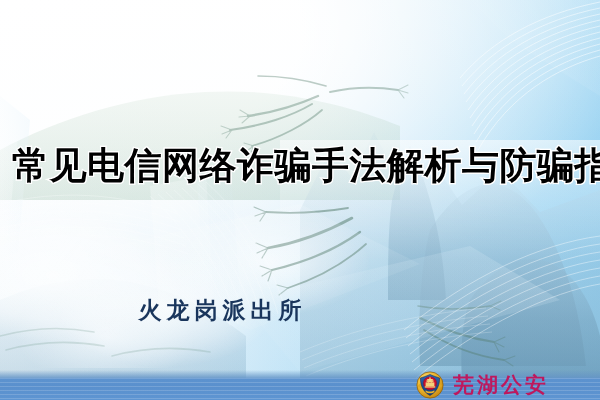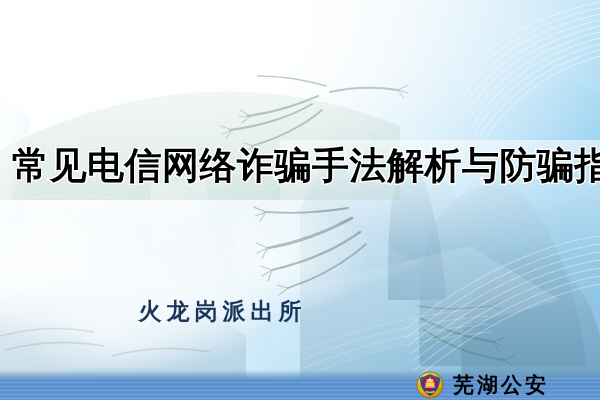--- a/index.html
+++ b/index.html
@@ -97,21 +97,21 @@
        1px 1px 0 #fff, -1px -1px 0 #fff, 1px -1px 0 #fff, -1px 1px 0 #fff;
   }
 
   
   .subtitle {
     position: absolute;
     left: 0;
     top: 296px;
     width: 440px;
     text-align: center;
-    font-family: Liberation Sans, sans-serif;
+    font-family: Liberation Serif, serif;
     font-size: 23px;
     line-height: 30px;
     font-weight: 600;
     color: #19355c;
     letter-spacing: 5px;
     text-indent: 5px;
     white-space: nowrap;
   }
 
   
@@ -128,21 +128,21 @@
     width: 28px;
     height: 28px;
     flex: 0 0 28px;
     display: block;
   }
   .logo-text {
     font-family: Liberation Sans, sans-serif;
     font-size: 21px;
     line-height: 24px;
     font-weight: 700;
-    color: #000000;
+    color: #be185d;
     letter-spacing: 3px;
     white-space: nowrap;
   }
 </style>
 </head>
 <body>
 
 <div id="slide">
 
   <div class="layer bg-sky"></div>

